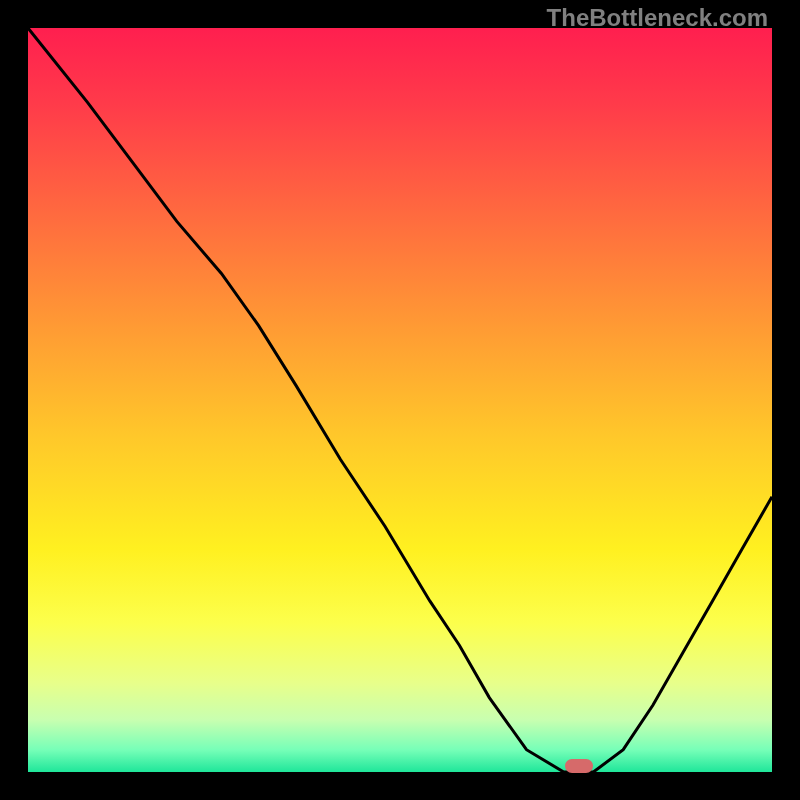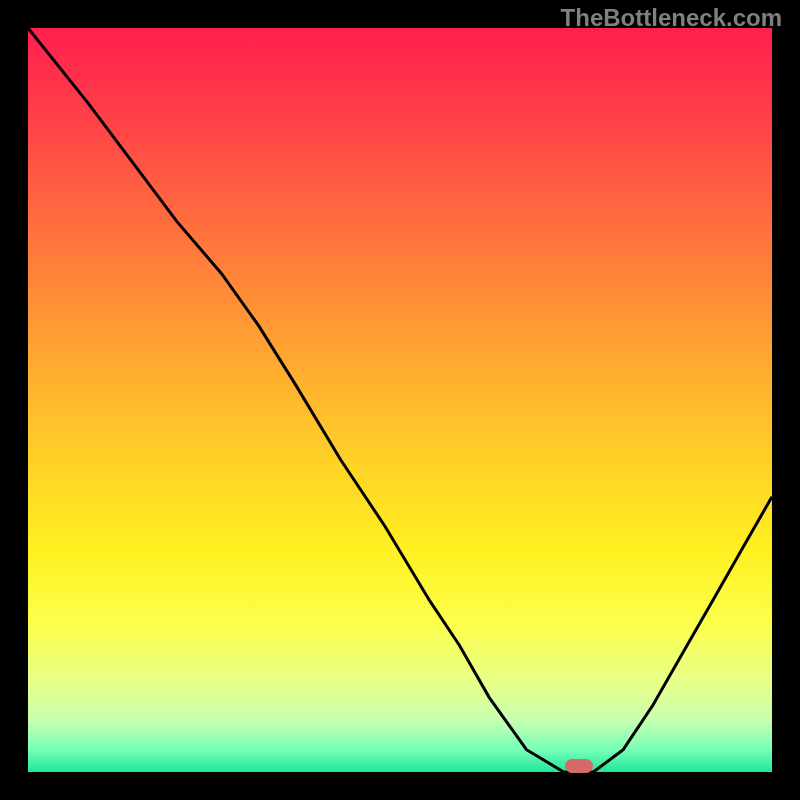--- a/index.html
+++ b/index.html
@@ -11,21 +11,21 @@
     overflow: hidden;
   }
   .container {
     position: relative;
     width: 800px;
     height: 800px;
   }
   .watermark {
     position: absolute;
     top: 4px;
-    right: 18px;
+    right: 32px;
     color: #808080;
     font-family: Arial, Helvetica, sans-serif;
     font-size: 24px;
     font-weight: bold;
     z-index: 10;
   }
   .plot-area {
     position: absolute;
     left: 28px;
     top: 28px;

